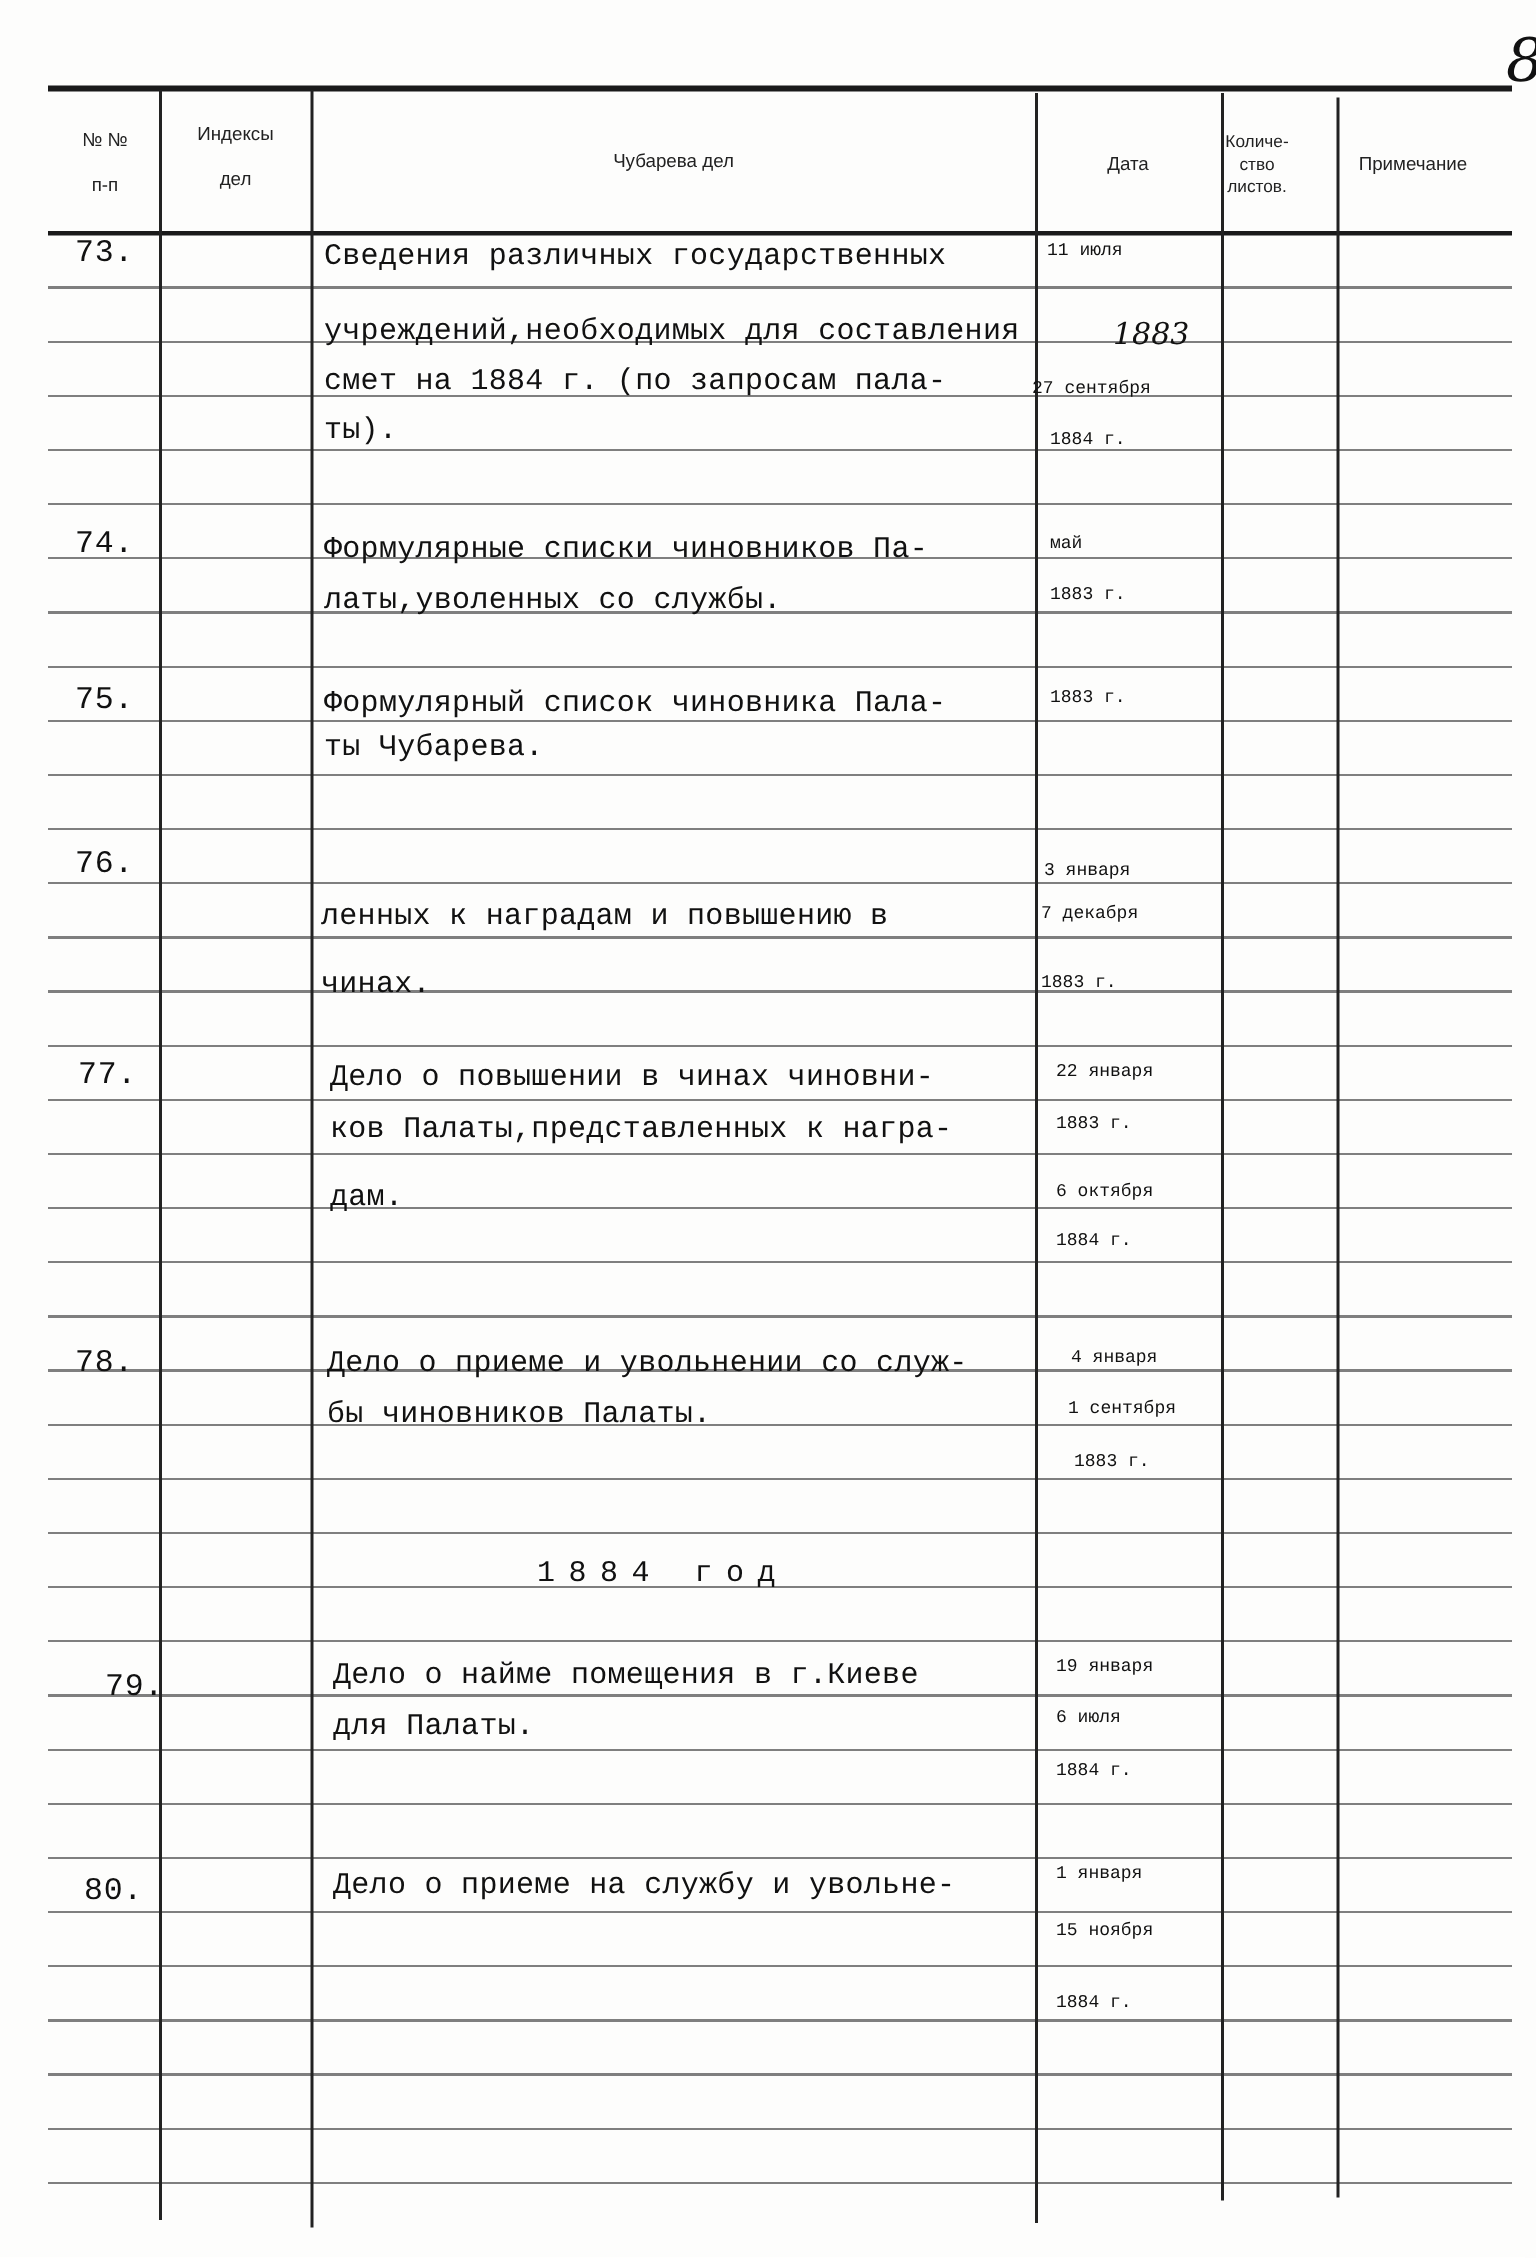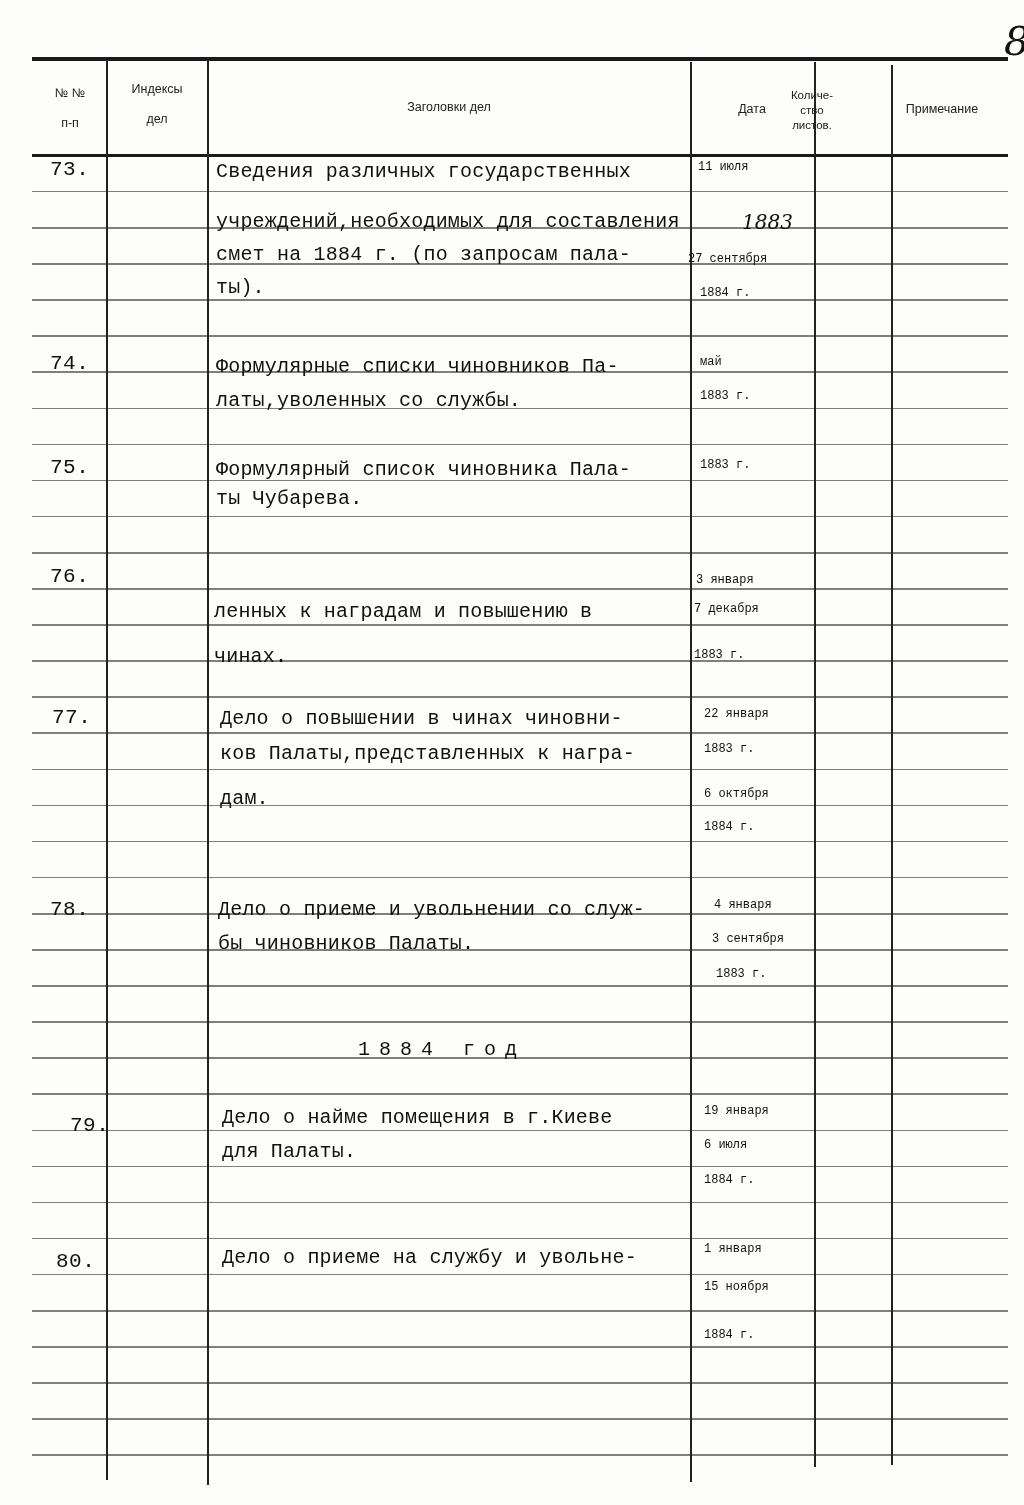--- a/index.html
+++ b/index.html
@@ -49,23 +49,23 @@
   <div class="vline" style="left:891px; top:65px; height:1400px;"></div>
 
   <div class="hdr" style="left:36px; top:86px; width:68px;">
     <div>№  №</div>
     <div style="margin-top:14px;">п-п</div>
   </div>
   <div class="hdr" style="left:108px; top:82px; width:98px;">
     <div>Индексы</div>
     <div style="margin-top:14px;">дел</div>
   </div>
-  <div class="hdr" style="left:209px; top:100px; width:480px;">Заголовки  дел</div>
+  <div class="hdr" style="left:209px; top:100px; width:480px;">Чубарева  дел</div>
   <div class="hdr" style="left:692px; top:102px; width:120px;">Дата</div>
-  <div class="hdr" style="left:766px; top:88px; width:92px; font-size:11.5px; line-height:1.3;">
+  <div class="hdr" style="left:792px; top:88px; width:92px; font-size:11.5px; line-height:1.3;">
     <div>Количе-</div>
     <div>ство</div>
     <div>листов.</div>
   </div>
   <div class="hdr" style="left:892px; top:102px; width:100px;">Примечание</div>
 
   <div class="num" style="left:50px; top:158px;">73.</div>
   <div class="txt" style="left:216px; top:160px;">Сведения различных государственных</div>
   <div class="txt" style="left:216px; top:210px;">учреждений,необходимых для составления</div>
   <div class="txt" style="left:216px; top:243px;">смет на 1884 г. (по запросам пала-</div>
@@ -99,21 +99,21 @@
   <div class="txt" style="left:220px; top:787px;">дам.</div>
   <div class="date" style="left:704px; top:707px;">22 января</div>
   <div class="date" style="left:704px; top:742px;">1883 г.</div>
   <div class="date" style="left:704px; top:787px;">6 октября</div>
   <div class="date" style="left:704px; top:820px;">1884 г.</div>
 
   <div class="num" style="left:50px; top:898px;">78.</div>
   <div class="txt" style="left:218px; top:898px;">Дело о приеме и увольнении со служ-</div>
   <div class="txt" style="left:218px; top:932px;">бы чиновников Палаты.</div>
   <div class="date" style="left:714px; top:898px;">4 января</div>
-  <div class="date" style="left:712px; top:932px;">3 сентября</div>
+  <div class="date" style="left:712px; top:932px;">1 сентября</div>
   <div class="date" style="left:716px; top:967px;">1883 г.</div>
 
   <div class="yearhead" style="left:358px; top:1038px;">1884 год</div>
 
   <div class="num" style="left:70px; top:1114px;">79.</div>
   <div class="txt" style="left:222px; top:1106px;">Дело о найме помещения в г.Киеве</div>
   <div class="txt" style="left:222px; top:1140px;">для Палаты.</div>
   <div class="date" style="left:704px; top:1104px;">19 января</div>
   <div class="date" style="left:704px; top:1138px;">6 июля</div>
   <div class="date" style="left:704px; top:1173px;">1884 г.</div>

